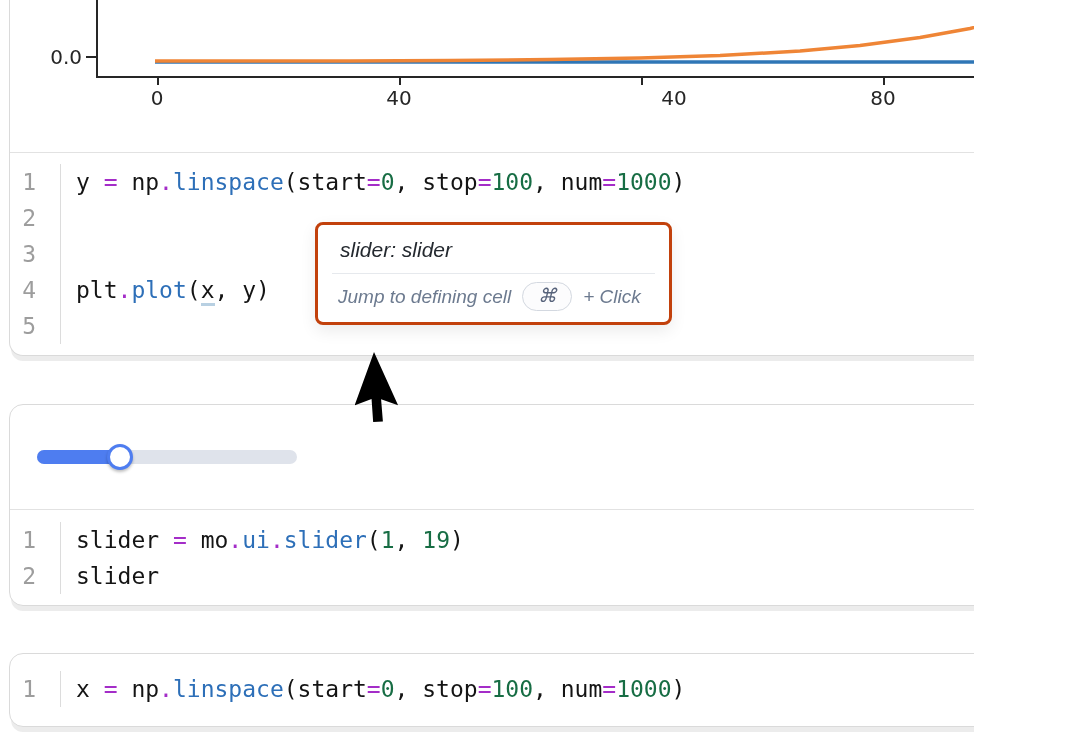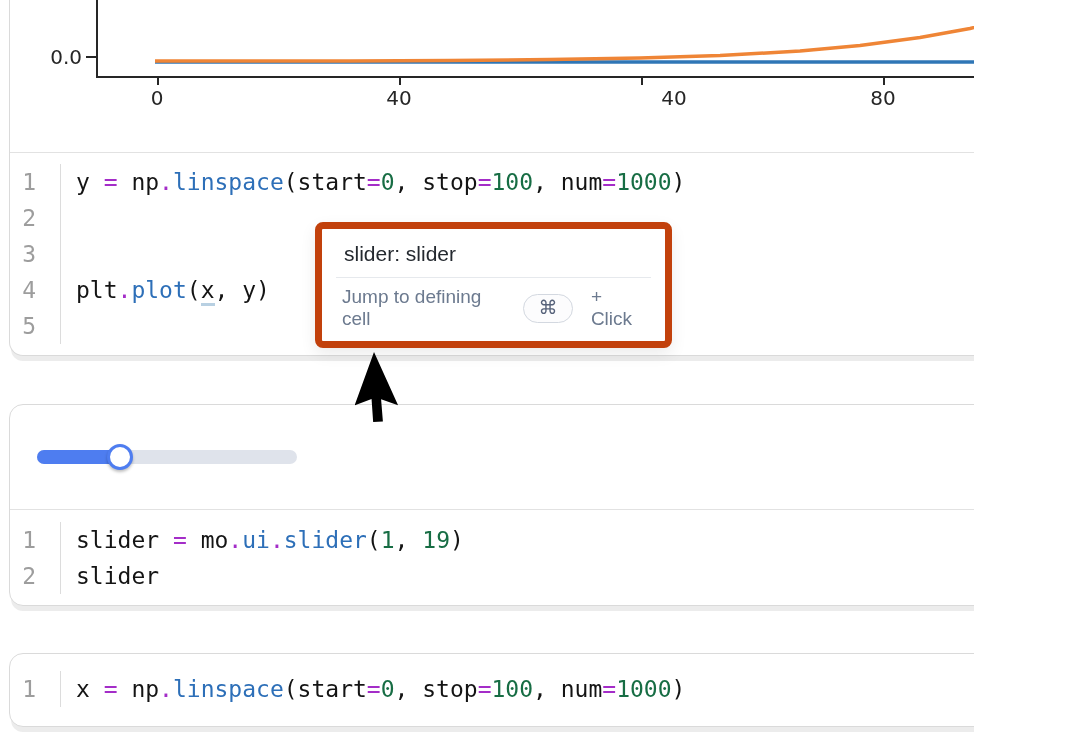--- a/index.html
+++ b/index.html
@@ -50,25 +50,25 @@
   .slider-track { position:absolute; left:27px; top:45px; width:260px; height:14px;
                   background:#dfe3eb; border-radius:7px; }
   .slider-fill { position:absolute; left:0; top:0; width:85px; height:14px;
                  background:#4e7df0; border-radius:7px; }
   .slider-handle { position:absolute; left:97px; top:39px; width:26px; height:26px;
                    background:#fff; border:3px solid #4e7df0; border-radius:50%;
                    box-shadow:0 2px 3px rgba(0,0,0,0.25); }
 
   
   .tooltip { position:absolute; left:315px; top:222px; width:357px; background:#fff;
-             border:7px solid #c2410c; border-radius:8px;
-             box-shadow:0 6px 16px rgba(0,0,0,0.08); z-index:10; }
+             border:3px solid #c2410c; border-radius:8px;
+             box-shadow:0 6px 16px rgba(0,0,0,0.08); z-index:10;font-style:italic; }
   .tt-title { padding:13px 22px 11px; font-size:21px; color:#24292f; }
   .tt-divider { margin:0 14px; border-top:1px solid #e6e9ed; }
-  .tt-row { display:flex; align-items:center; gap:18px; padding:8px 20px 11px; }
+  .tt-row { display:flex; align-items:center; gap:11px; padding:8px 20px 11px; }
   .tt-hint { font-size:19px; color:#6c7a8f; }
   .tt-key { display:inline-block; min-width:50px; text-align:center; padding:1px 13px 3px;
             border:1.5px solid #d3d8e0; border-radius:15px; background:#fcfcfd;
             font-size:19px; color:#56627a; }
 
   .cursor-svg { position:absolute; left:355px; top:346px; z-index:20; }
 </style>
 </head>
 <body>
 

